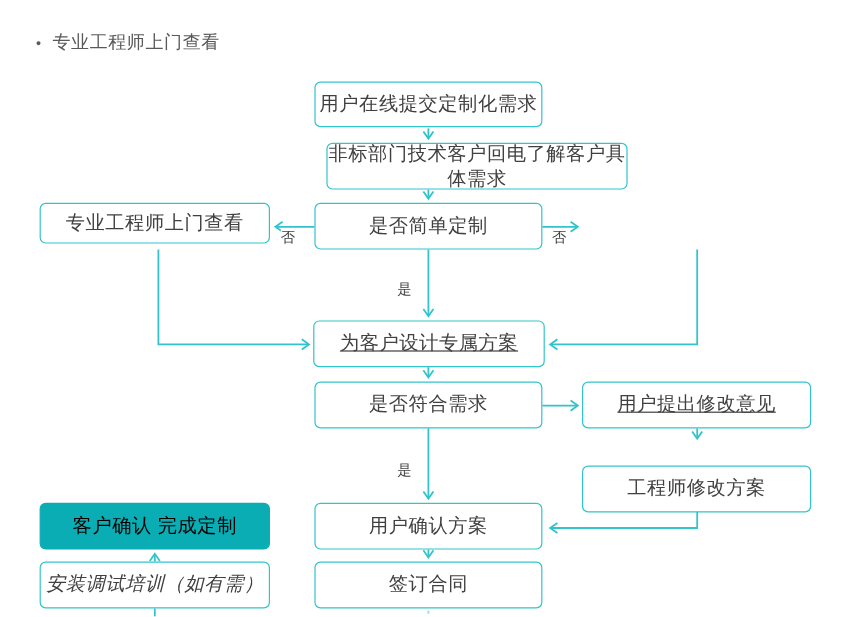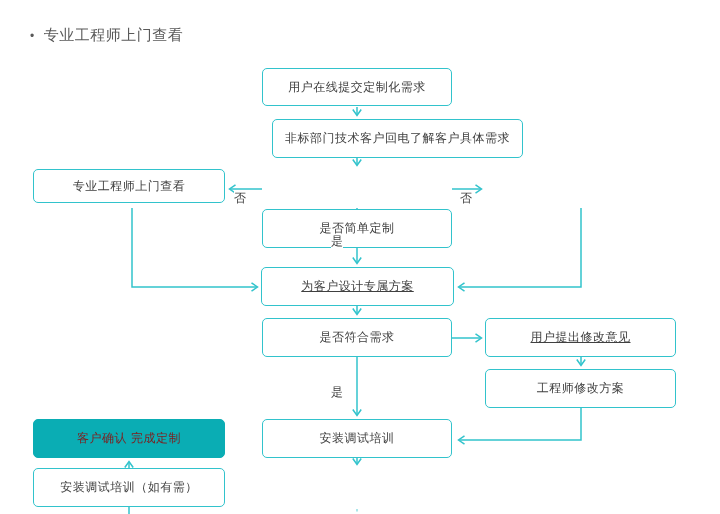--- a/index.html
+++ b/index.html
@@ -41,53 +41,53 @@
     stroke-dasharray: 2.5,2.5;
     opacity: 0.55;
   }
   .arrowhead { stroke: var(--line); fill: none; stroke-width: 1.5; }
   .node {
     position: absolute;
     border: 1.5px solid var(--line);
     border-radius: 5px;
     background: #ffffff;
     color: var(--text);
-    font-size: 12px;
+    font-size: 16px;
     display: flex;
     align-items: center;
     justify-content: center;
     text-align: center;
     letter-spacing: 0.5px;
   }
   .node.filled {
     background: var(--filled);
     border-color: var(--filled);
-    color: #7f1d1d;
+    color: #000000;
   }
   .edge-label {
     position: absolute;
     color: var(--text);
     font-size: 12px;
     background: #ffffff;
     line-height: 14px;
   }
   
   #n-submit_demand    { left: 262px; top:  68px; width: 190px; height: 38px; }
   #n-callback         { left: 231px; top: 119px; width: 251px; height: 39px; margin-left: 41px; }
   #n-engineer_visit   { left:  33px; top: 169px; width: 192px; height: 34px; }
-  #n-simple_custom    { left: 262px; top: 169px; width: 190px; height: 39px; margin-top: 40px; }
+  #n-simple_custom    { left: 262px; top: 169px; width: 190px; height: 39px; }
   #n-survey_form      { left: 485px; top: 169px; width: 191px; height: 39px; }
   #n-design_plan      { left: 261px; top: 267px; width: 193px; height: 39px; text-decoration: underline; }
   #n-meet_demand      { left: 262px; top: 318px; width: 190px; height: 39px; }
   #n-revision_opinion { left: 485px; top: 318px; width: 191px; height: 39px; text-decoration: underline; }
-  #n-engineer_revise  { left: 485px; top: 369px; width: 191px; height: 39px; }
+  #n-engineer_revise  { left: 485px; top: 388px; width: 191px; height: 39px; }
   #n-confirm_plan     { left: 262px; top: 419px; width: 190px; height: 39px; }
   #n-sign_contract    { left: 262px; top: 468px; width: 190px; height: 39px; }
   #n-custom_done      { left:  33px; top: 419px; width: 192px; height: 39px; }
-  #n-install_training { left:  33px; top: 468px; width: 192px; height: 39px; }
+  #n-install_training { left:  33px; top: 468px; width: 192px; height: 39px; font-style: italic; }
   
   #lbl-no_left     { left: 234px; top: 191px; }
   #lbl-no_right    { left: 460px; top: 191px; }
   #lbl-yes_design  { left: 331px; top: 234px; }
   #lbl-yes_confirm { left: 331px; top: 385px; }
 </style>
 </head>
 <body>
 
 <div class="canvas">
@@ -139,21 +139,24 @@
   <div class="node" id="n-meet_demand">
     <span>是否符合需求</span>
   </div>
   <div class="node" id="n-revision_opinion">
     <span>用户提出修改意见</span>
   </div>
   <div class="node" id="n-engineer_revise">
     <span>工程师修改方案</span>
   </div>
   <div class="node" id="n-confirm_plan">
-    <span>安装调试培训</span>
+    <span>用户确认方案</span>
+  </div>
+  <div class="node" id="n-sign_contract">
+    <span>签订合同</span>
   </div>
   <div class="node filled" id="n-custom_done">
     <span>客户确认 完成定制</span>
   </div>
   <div class="node" id="n-install_training">
     <span>安装调试培训（如有需）</span>
   </div>
 
   <div class="edge-label" id="lbl-no_left">否</div>
   <div class="edge-label" id="lbl-no_right">否</div>

